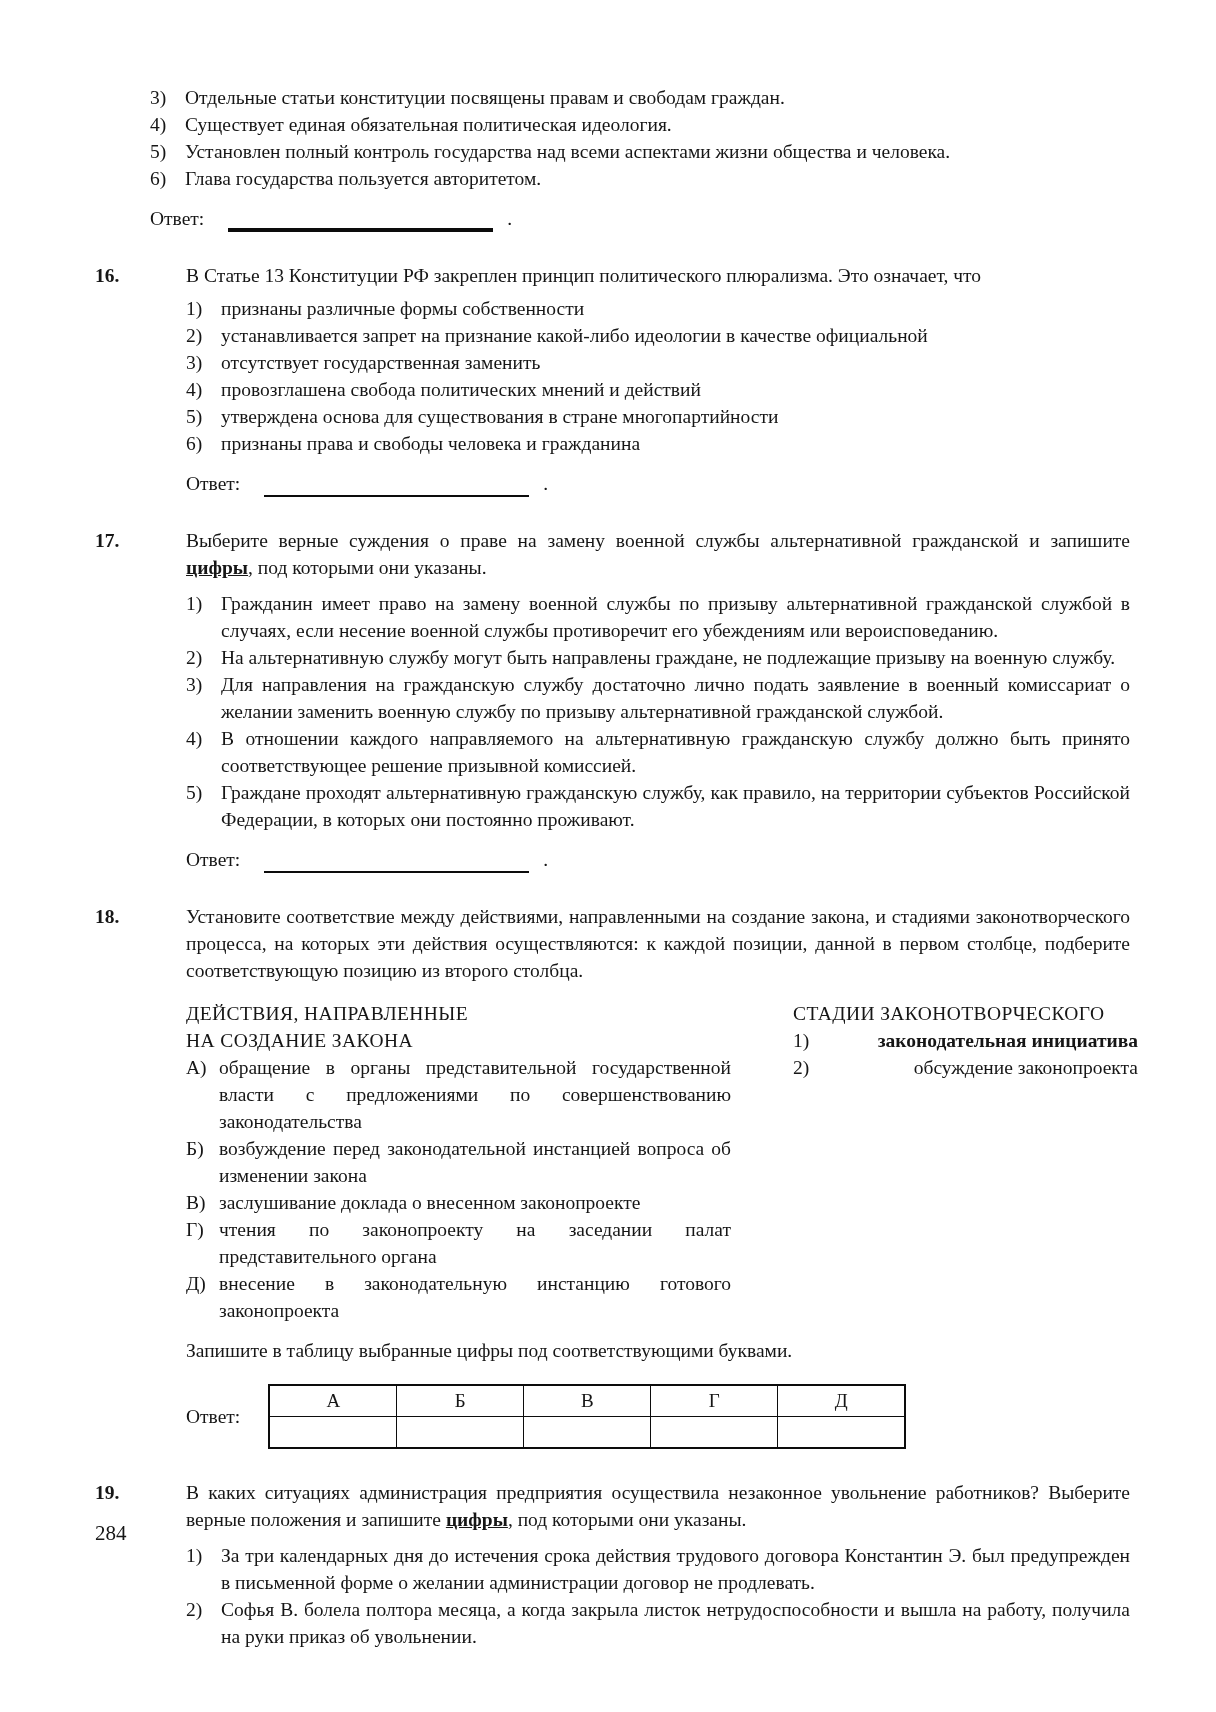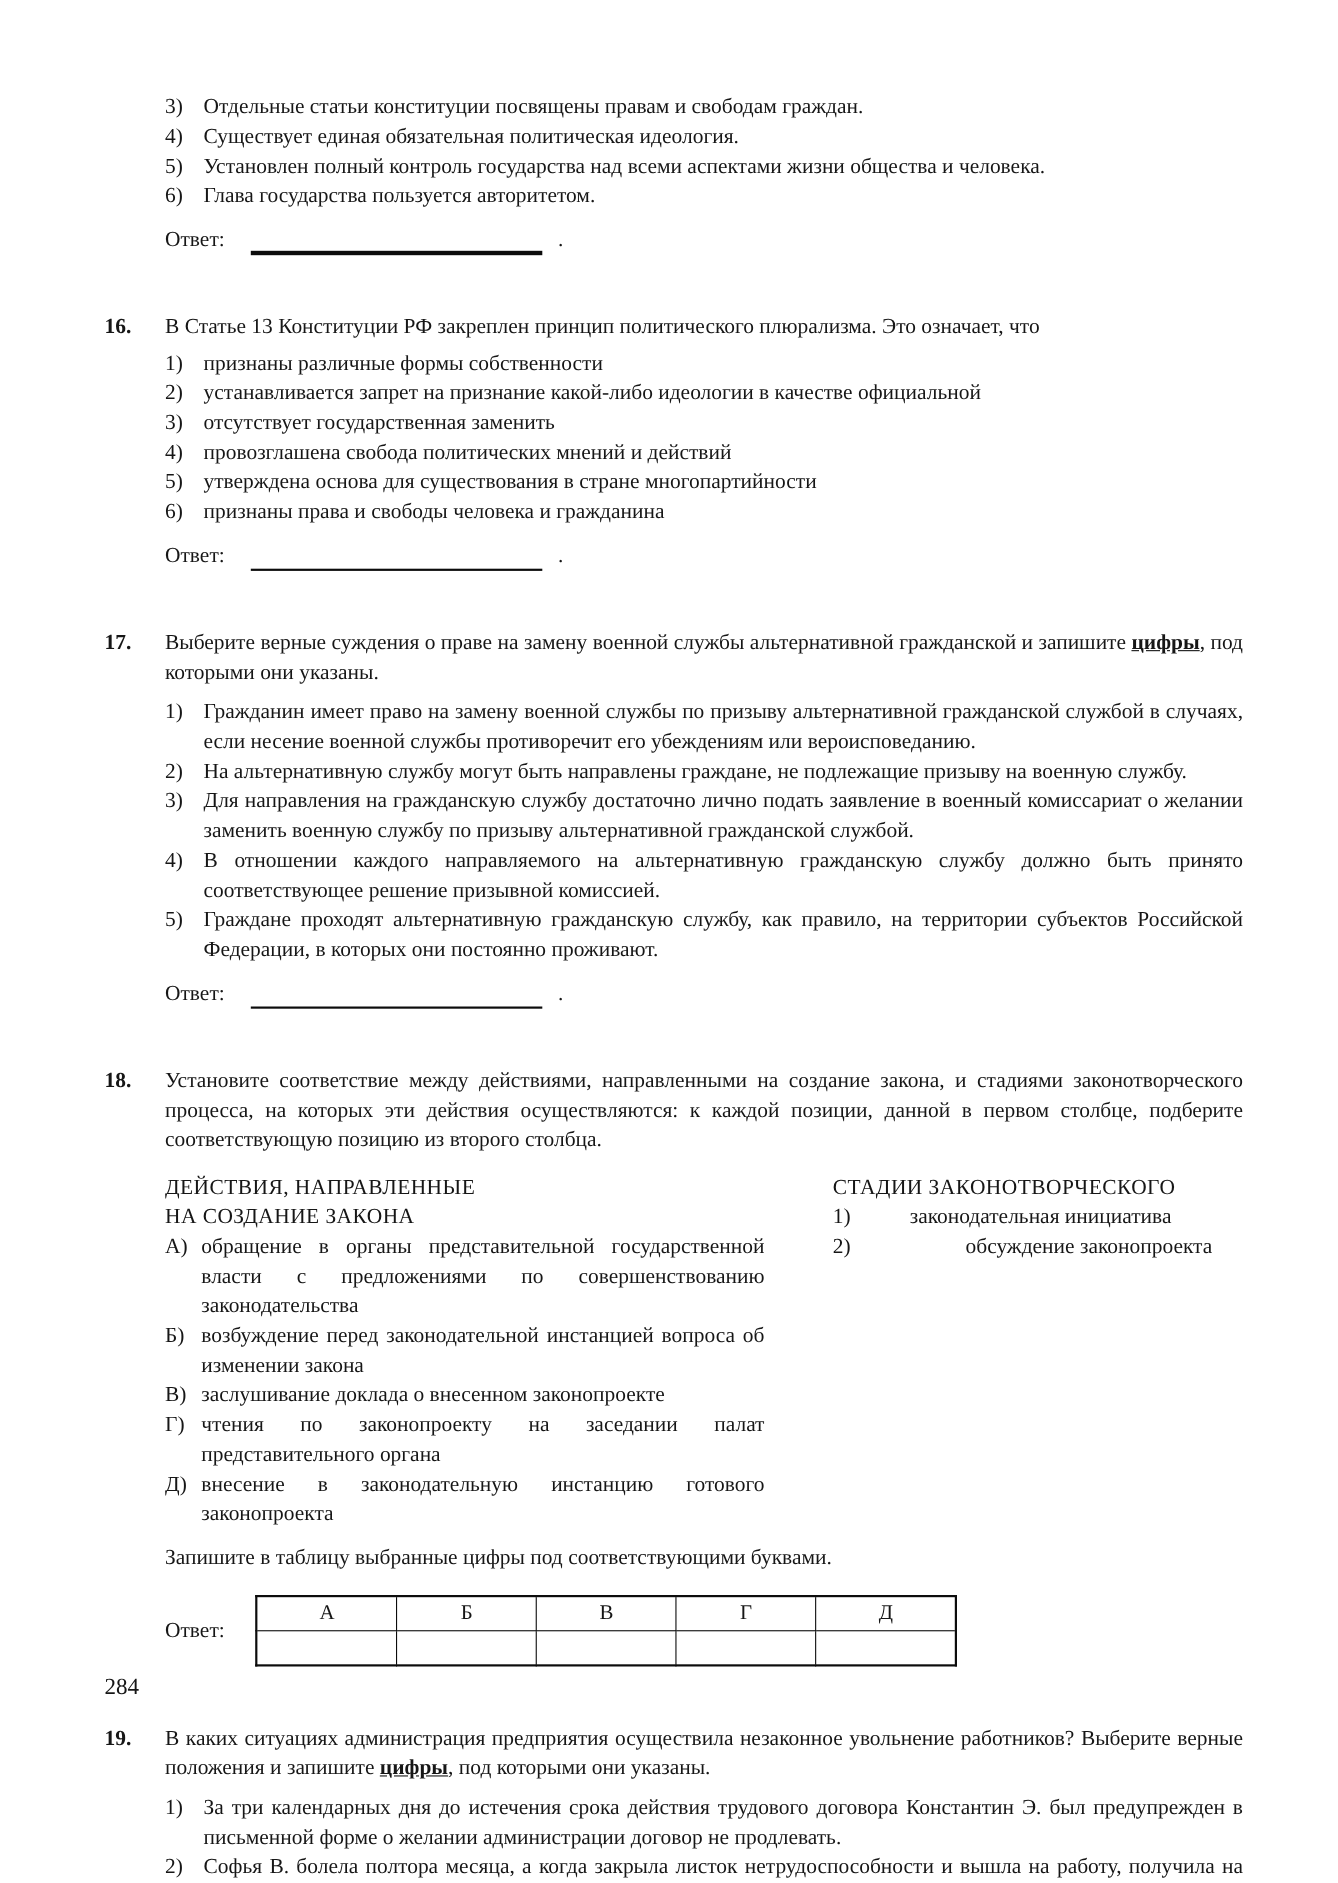--- a/index.html
+++ b/index.html
@@ -14,21 +14,21 @@
   .qbody{flex:1;min-width:0;}
   .stem{margin:0;text-align:justify;}
   .opts{margin-top:6px;}
   .opt{display:flex;}
   .optnum{width:35px;flex:none;}
   .opttext{flex:1;text-align:justify;margin:0;}
   .answer-row{display:flex;align-items:flex-end;margin-top:13px;height:27px;}
   .answer-blank{display:inline-block;width:265px;border-bottom:2px solid #0c0c0c;margin-left:24px;height:22px;}
   .answer-blank.thick{border-bottom-width:4px;}
   .answer-dot{margin-left:14px;}
-  .sec{margin-top:52px;}
+  .sec{margin-top:30px;gap:36px;}
   
   .match{display:flex;margin-top:16px;}
   .match-left{width:545px;flex:none;}
   .match-right{margin-left:62px;width:345px;flex:none;}
   .match-header{letter-spacing:.4px;}
   .mitem{display:flex;}
   .mletter{width:33px;flex:none;}
   .mtext{flex:1;text-align:justify;margin:0;}
   .table-note{margin-top:13px;}
   .ans-table-row{display:flex;align-items:center;margin-top:16px;}
@@ -179,21 +179,21 @@
             <p class="mtext">внесение в законодательную инстанцию готового законопроекта</p>
           </div>
         </div>
 
         <div class="match-right">
           <div class="match-header">
             <div>СТАДИИ ЗАКОНОТВОРЧЕСКОГО</div>
           </div>
           <div class="mitem">
             <span class="mletter">1)</span>
-            <p class="mtext" style="text-align:center;">законодательная инициатива</p>
+            <p class="mtext" style="text-align:right;font-weight:bold;">законодательная инициатива</p>
           </div>
           <div class="mitem">
             <span class="mletter">2)</span>
             <p class="mtext" style="text-align:right;">обсуждение законопроекта</p>
           </div>
         </div>
       </div>
 
       <p class="table-note">Запишите в таблицу выбранные цифры под соответствующими буквами.</p>
 

